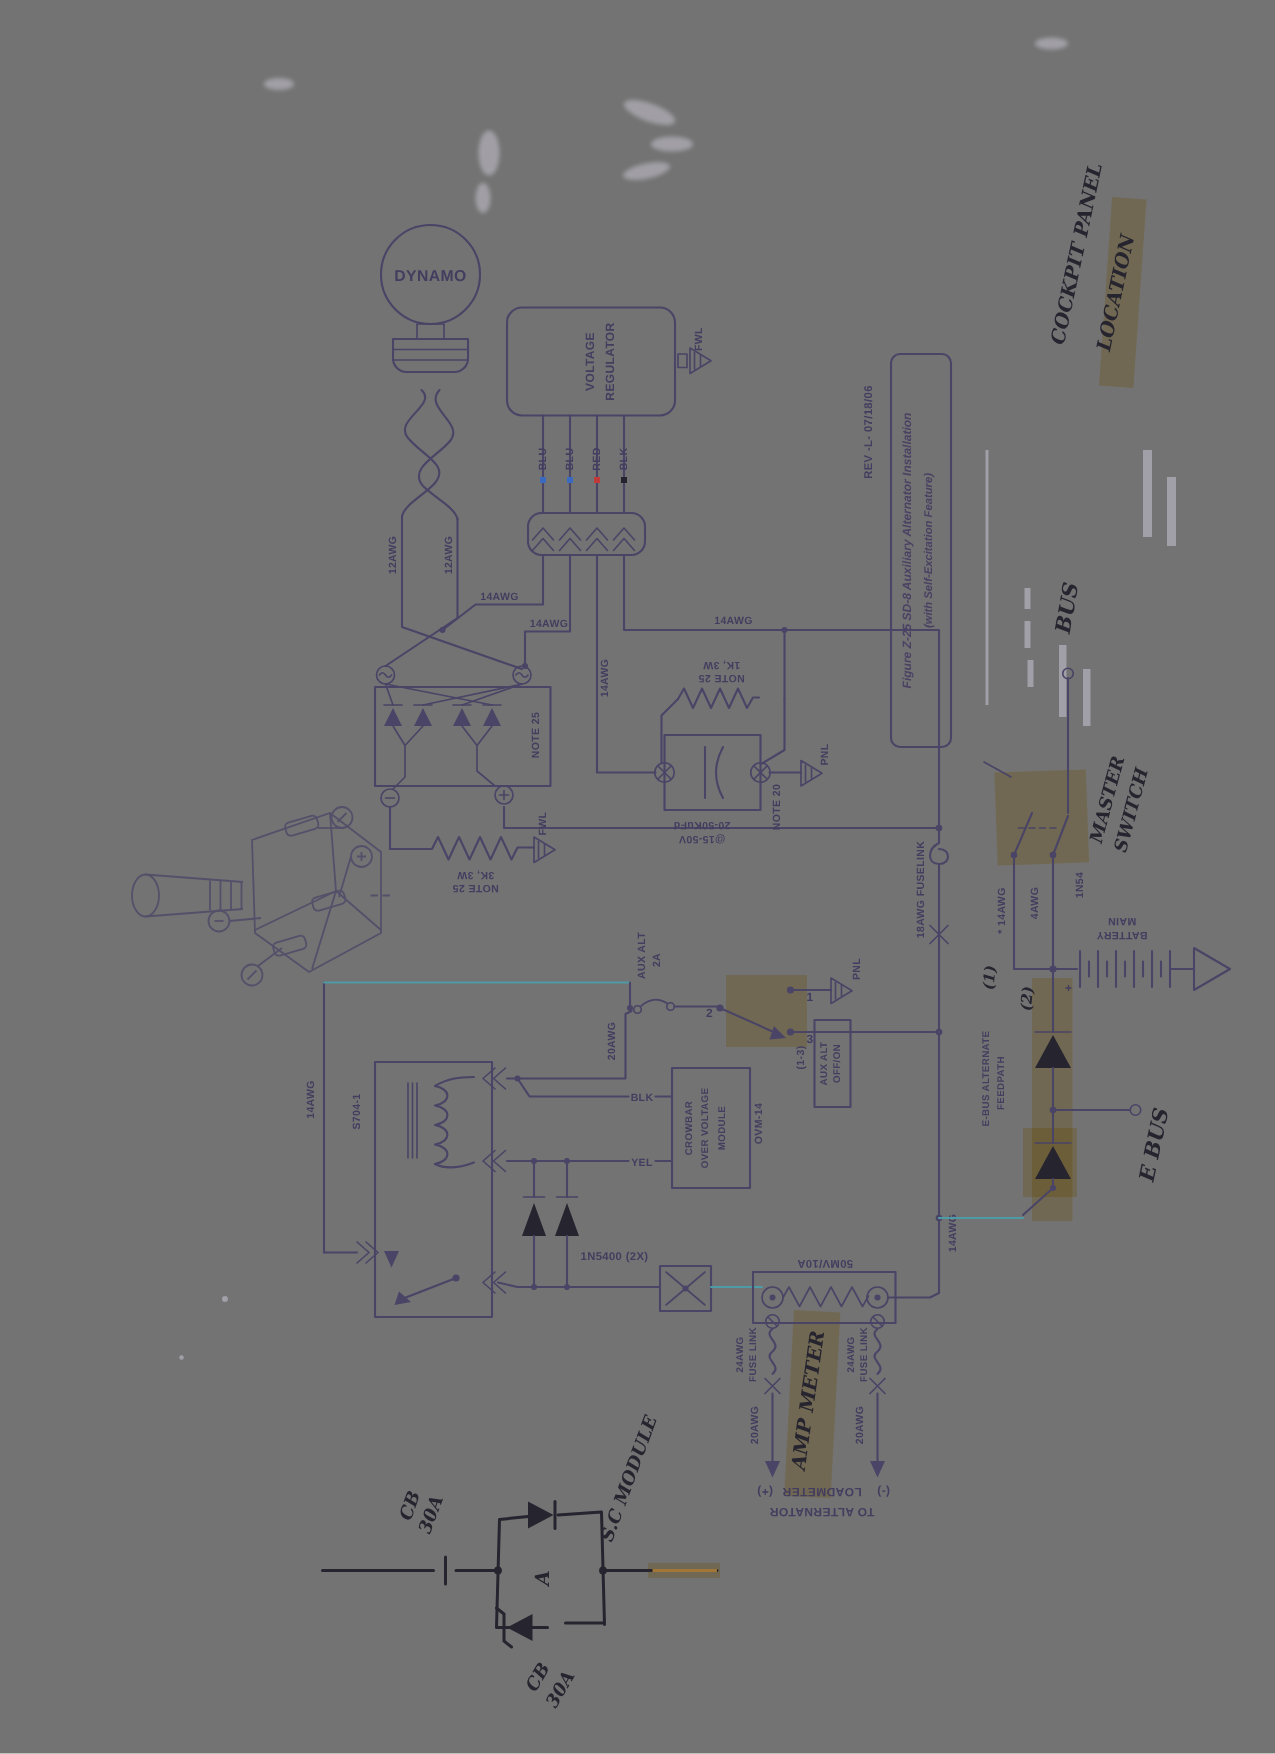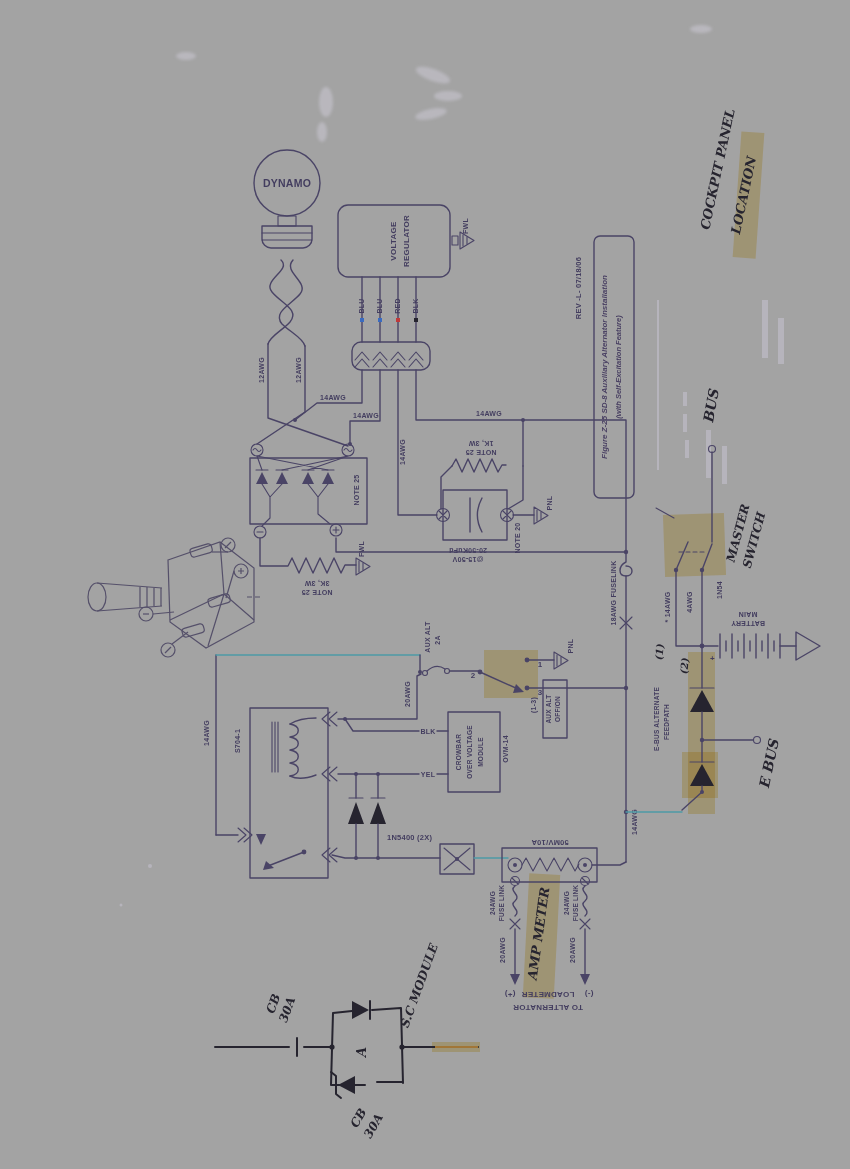--- a/index.html
+++ b/index.html
@@ -1,16 +1,16 @@
 <!DOCTYPE html>
 <html><head>
 <meta charset="utf-8">
 <style>
   html,body{margin:0;padding:0;background:#e8e6e0;}
-  .page{width:850px;height:1169px;position:relative;background:#a3a3a3;overflow:hidden;}
+  .page{width:850px;height:1169px;position:relative;background:#737373;overflow:hidden;}
   svg{position:absolute;top:0;left:0;}
   text{font-family:"Liberation Sans", sans-serif;fill:#433d5f;}
   .prt{font-weight:bold;letter-spacing:.25px;}
   .hand{font-family:"DejaVu Serif", serif;font-style:italic;font-weight:bold;fill:#26242f;}
   .ttl{font-family:"Liberation Sans", sans-serif;font-weight:bold;font-style:italic;fill:#4a4163;}
   .w{stroke:#4a4466;stroke-width:1.4;fill:none;stroke-linecap:round;stroke-linejoin:round;}
   .w1{stroke:#4a4466;stroke-width:1.1;fill:none;stroke-linecap:round;stroke-linejoin:round;}
   .cy{stroke:#4e9aa6;}
   .hd{stroke:#26242f;stroke-width:2;fill:none;stroke-linecap:round;stroke-linejoin:round;}
   .fl{fill:#4a4466;stroke:none;}

